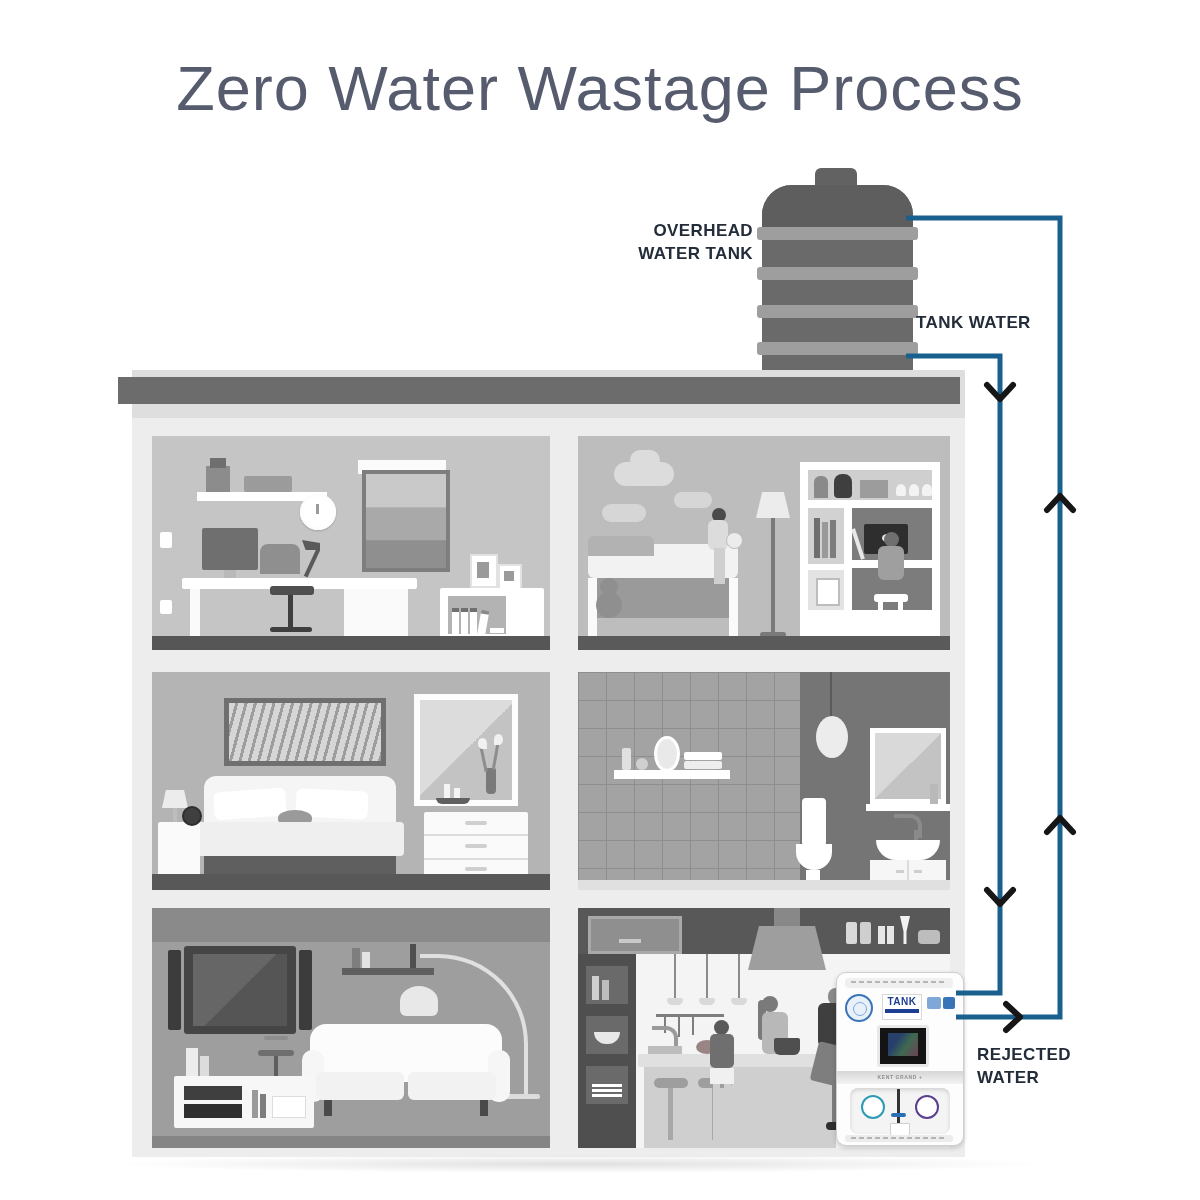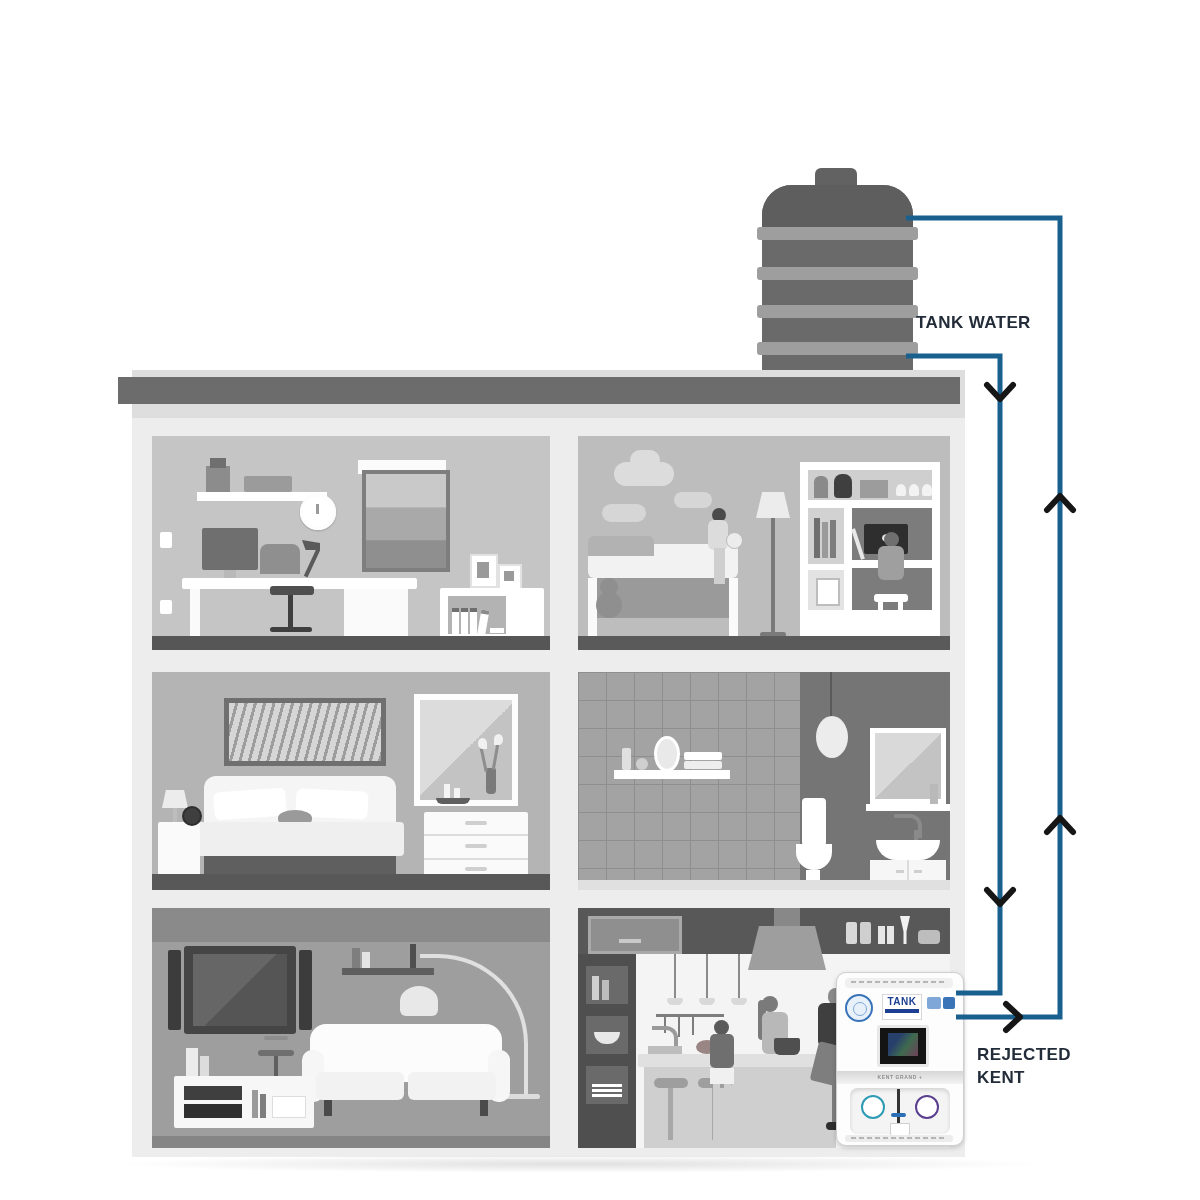--- a/index.html
+++ b/index.html
@@ -47,34 +47,39 @@
   .kent-bar{height:4px;background:#1c3f94;margin:1px 2px 0 2px;}
   .band-text{position:absolute;left:0;top:98px;width:100%;height:13px;
              background:linear-gradient(#d6d6d6,#f3f3f3);text-align:center;
              font-size:5px;color:#8f8f8f;letter-spacing:.6px;line-height:13px;font-weight:700;}
 </style>
 </head>
 <body>
 
 <div class="canvas">
 
+  <div class="title">Zero Water Wastage Process</div>
 
   <div class="tank-cap"></div>
   <div class="tank-body">
     <div class="tank-dome"></div>
     <div class="tank-band" style="top:42px;"></div>
     <div class="tank-band" style="top:82px;"></div>
     <div class="tank-band" style="top:120px;"></div>
     <div class="tank-band" style="top:157px;"></div>
   </div>
 
+  <div class="flow-label" style="left:600px;top:220px;width:153px;text-align:right;">
+    <div>OVERHEAD</div>
+    <div>WATER TANK</div>
+  </div>
   <div class="flow-label" style="left:916px;top:312px;">TANK WATER</div>
   <div class="flow-label" style="left:977px;top:1044px;">
     <div>REJECTED</div>
-    <div>KENT</div>
+    <div>WATER</div>
   </div>
 
   <div class="building">
     <div class="b-body"></div>
     <div class="b-slab"></div>
     <div class="b-roof"></div>
 
     <div class="room" style="left:20px;top:66px;width:398px;height:214px;background:#c5c5c5;">
       <div class="abs" style="left:45px;top:56px;width:130px;height:9px;background:#fff;"></div>
       <div class="abs" style="left:54px;top:30px;width:24px;height:26px;background:#8c8c8c;"></div>

